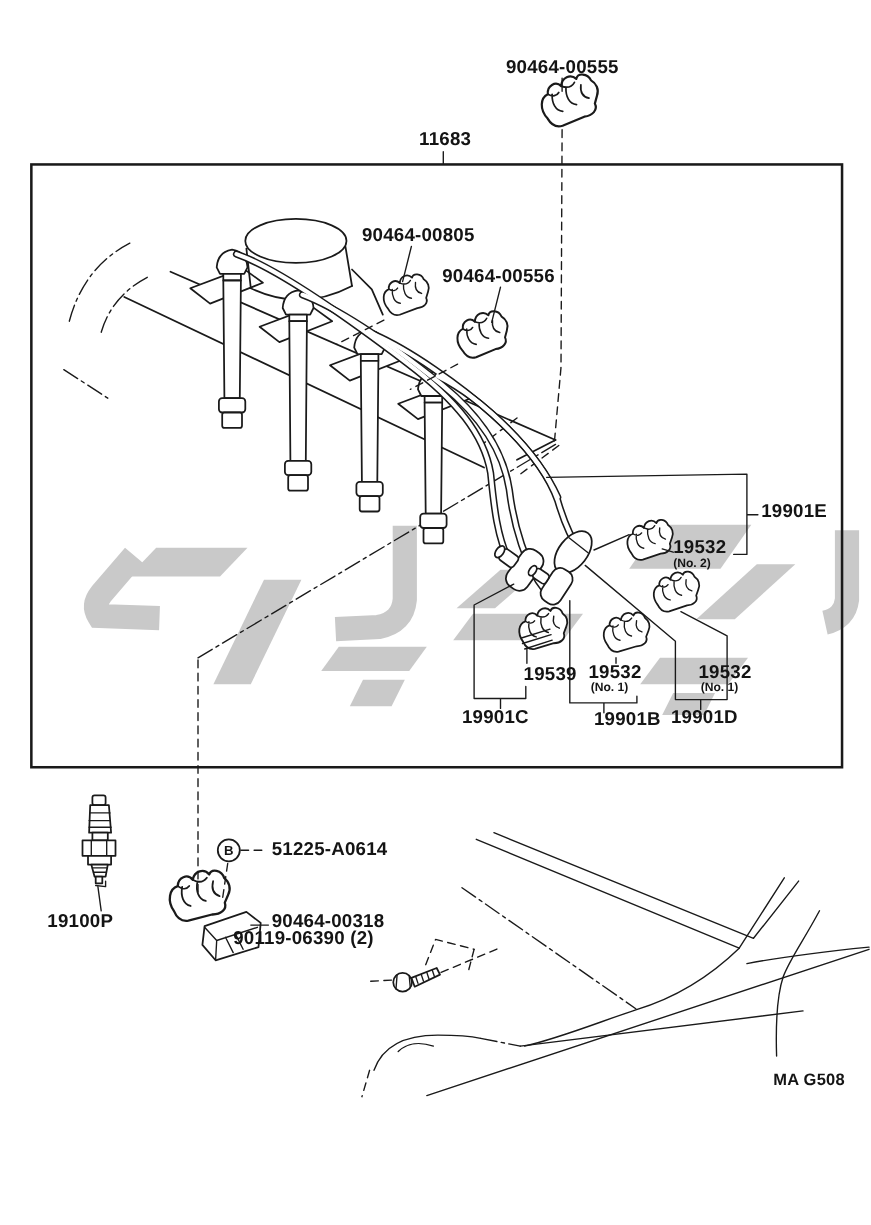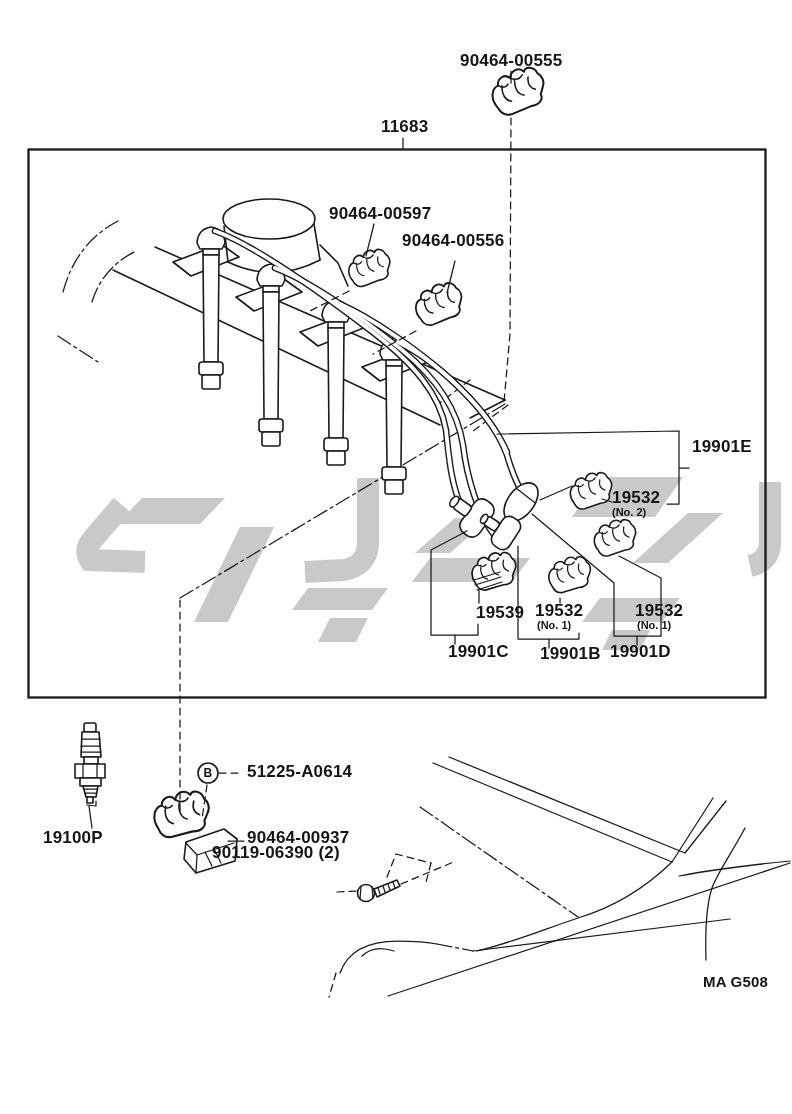--- a/index.html
+++ b/index.html
@@ -232,33 +232,33 @@
     <path class="kt" d="M473,951 C555,941 640,930 730,919"></path>
     <path class="kt" d="M388,996 L790,863"></path>
     <path class="kt" d="M745,828 C730,856 718,872 712,888 C707,903 705,928 706,960"></path>
     <path class="kt" d="M679,876 C710,870 750,865 790,861"></path>
     <path class="kt dsh" d="M336,973 L329,997"></path>
   </g>
 </svg>
 
 <div class="lbl" style="left:460px;top:52px">90464-00555</div>
 <div class="lbl" style="left:381px;top:118px">11683</div>
-<div class="lbl" style="left:329px;top:205px">90464-00597</div>
-<div class="lbl" style="left:402px;top:232px">90464-00556</div>
-<div class="lbl" style="left:692px;top:438px">19901E</div>
+<div class="lbl" style="left:329px;top:205px">90464-00805</div>
+<div class="lbl" style="left:402px;top:242px">90464-00556</div>
+<div class="lbl" style="left:692px;top:456px">19901E</div>
 <div class="lbl" style="left:612px;top:489px">19532</div>
 <div class="lbl sub" style="left:612px;top:507px">(No. 2)</div>
 <div class="lbl" style="left:476px;top:604px">19539</div>
 <div class="lbl" style="left:535px;top:602px">19532</div>
 <div class="lbl sub" style="left:537px;top:620px">(No. 1)</div>
 <div class="lbl" style="left:635px;top:602px">19532</div>
 <div class="lbl sub" style="left:637px;top:620px">(No. 1)</div>
-<div class="lbl" style="left:448px;top:643px">19901C</div>
+<div class="lbl" style="left:420px;top:643px">19901C</div>
 <div class="lbl" style="left:540px;top:645px">19901B</div>
 <div class="lbl" style="left:610px;top:643px">19901D</div>
 <div class="lbl" style="left:43px;top:829px">19100P</div>
 <div class="lbl bchar" style="left:202px;top:767px">B</div>
 <div class="lbl" style="left:247px;top:763px">51225-A0614</div>
-<div class="lbl" style="left:247px;top:829px">90464-00937</div>
+<div class="lbl" style="left:247px;top:829px">90464-00318</div>
 <div class="lbl" style="left:212px;top:844px">90119-06390 (2)</div>
 <div class="lbl code" style="left:703px;top:974px">MA G508</div>
 
 </div>
 
 </body></html>

